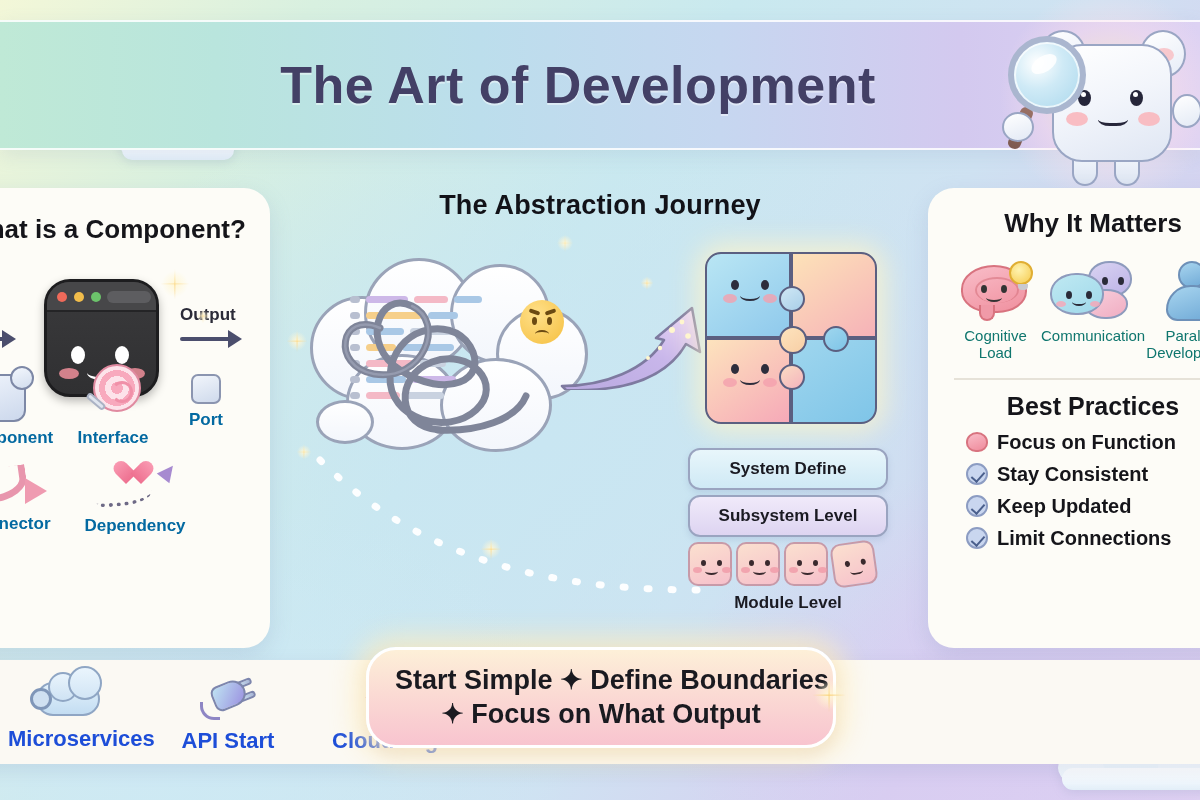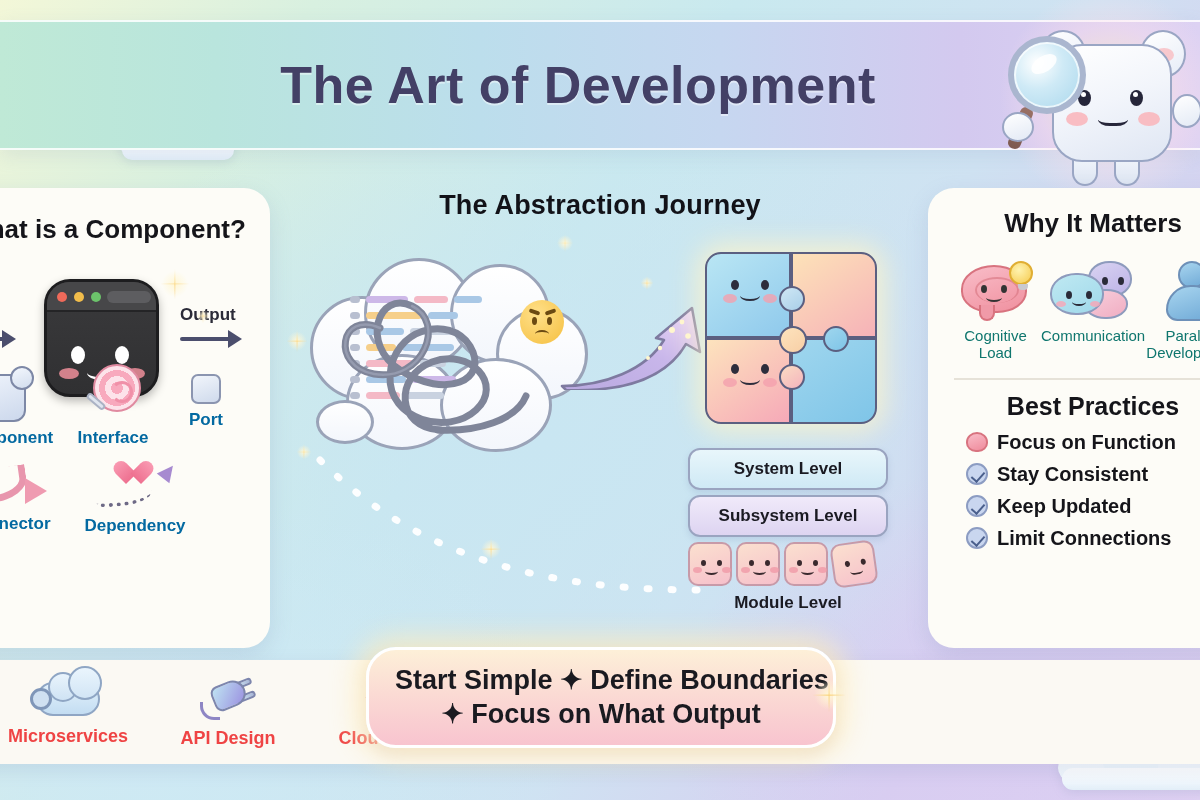--- a/index.html
+++ b/index.html
@@ -254,21 +254,21 @@
   .mod-label{ text-align:center; font-size:17px; font-weight:bold; color:#1a1a22; margin-top:7px;}
 
   
   .bottombar{
     position:absolute; left:-40px; right:-40px; bottom:36px; height:104px;
     background:#fbf9f3; border-radius:24px;
     box-shadow:0 6px 18px rgba(120,140,180,.18);
   }
   .apps{ position:absolute; left:48px; top:14px; display:flex; gap:46px; }
   .app{ width:116px; text-align:center;}
-  .app-label{ font-size:18px; font-weight:bold; color:#ef4444; margin-top:4px; white-space:nowrap;text-align:center;}
+  .app-label{ font-size:22px; font-weight:bold; color:#1d4ed8; margin-top:4px; white-space:nowrap;text-align:center;}
   .ic-cloudgear{ width:72px; height:48px; margin:0 auto; position:relative;}
   .ic-cloudgear .cl{ position:absolute; left:6px; top:8px; width:64px; height:34px; border-radius:20px;
       background:linear-gradient(180deg,#e3f1fb,#c3ddf2); border:2.5px solid #8fa6c4;}
   .ic-cloudgear .cl:before{content:"";position:absolute; left:10px; top:-12px; width:26px;height:26px;border-radius:50%;
       background:linear-gradient(180deg,#e9f4fc,#cfe3f4); border:2.5px solid #8fa6c4;}
   .ic-cloudgear .cl:after{content:"";position:absolute; left:30px; top:-18px; width:30px;height:30px;border-radius:50%;
       background:linear-gradient(180deg,#eaf5fd,#d2e5f5); border:2.5px solid #8fa6c4;}
   .ic-cloudgear .gear{ position:absolute; left:0px; top:14px; width:22px;height:22px;border-radius:50%;
       background:#cfe0f1; border:3px solid #7f96b8; z-index:3;}
   .ic-plug{ width:64px; height:50px; margin:0 auto; position:relative; }
@@ -574,21 +574,21 @@
     <div class="pzface" style="left:18px;top:112px;width:54px;height:34px;">
       <span class="e" style="left:8px;top:0;"></span>
         <span class="e" style="left:38px;top:0;"></span>
       <span class="ch" style="left:0;top:14px;"></span>
         <span class="ch" style="left:40px;top:14px;"></span>
       <span class="sm" style="left:17px;top:10px;"></span>
     </div>
   </div>
 
   <div class="levels">
-    <div class="lvl system">System Level</div>
+    <div class="lvl system">System Define</div>
     <div class="lvl subsystem">Subsystem Level</div>
     <div class="mods">
       <span class="mod">
           <i class="e l"></i>
           <i class="e r"></i>
           <i class="ch l"></i>
           <i class="ch r"></i>
           <i class="sm"></i>
         </span>
       <span class="mod">
@@ -687,21 +687,21 @@
           </div>
         <div class="app-label">Microservices</div>
       </div>
       <div class="app">
         <div class="ic-plug">
             <span class="p1"></span>
             <span class="p2"></span>
             <span class="bd"></span>
             <span class="cord"></span>
           </div>
-        <div class="app-label">API Design</div>
+        <div class="app-label">API Start</div>
       </div>
       <div class="app" style="width:150px;">
         <div class="ic-house">
           <span class="cl2"></span>
             <span class="roof"></span>
             <span class="wall"></span>
             <span class="door"></span>
           <span class="ar"></span>
             <span class="arh"></span>
         </div>

